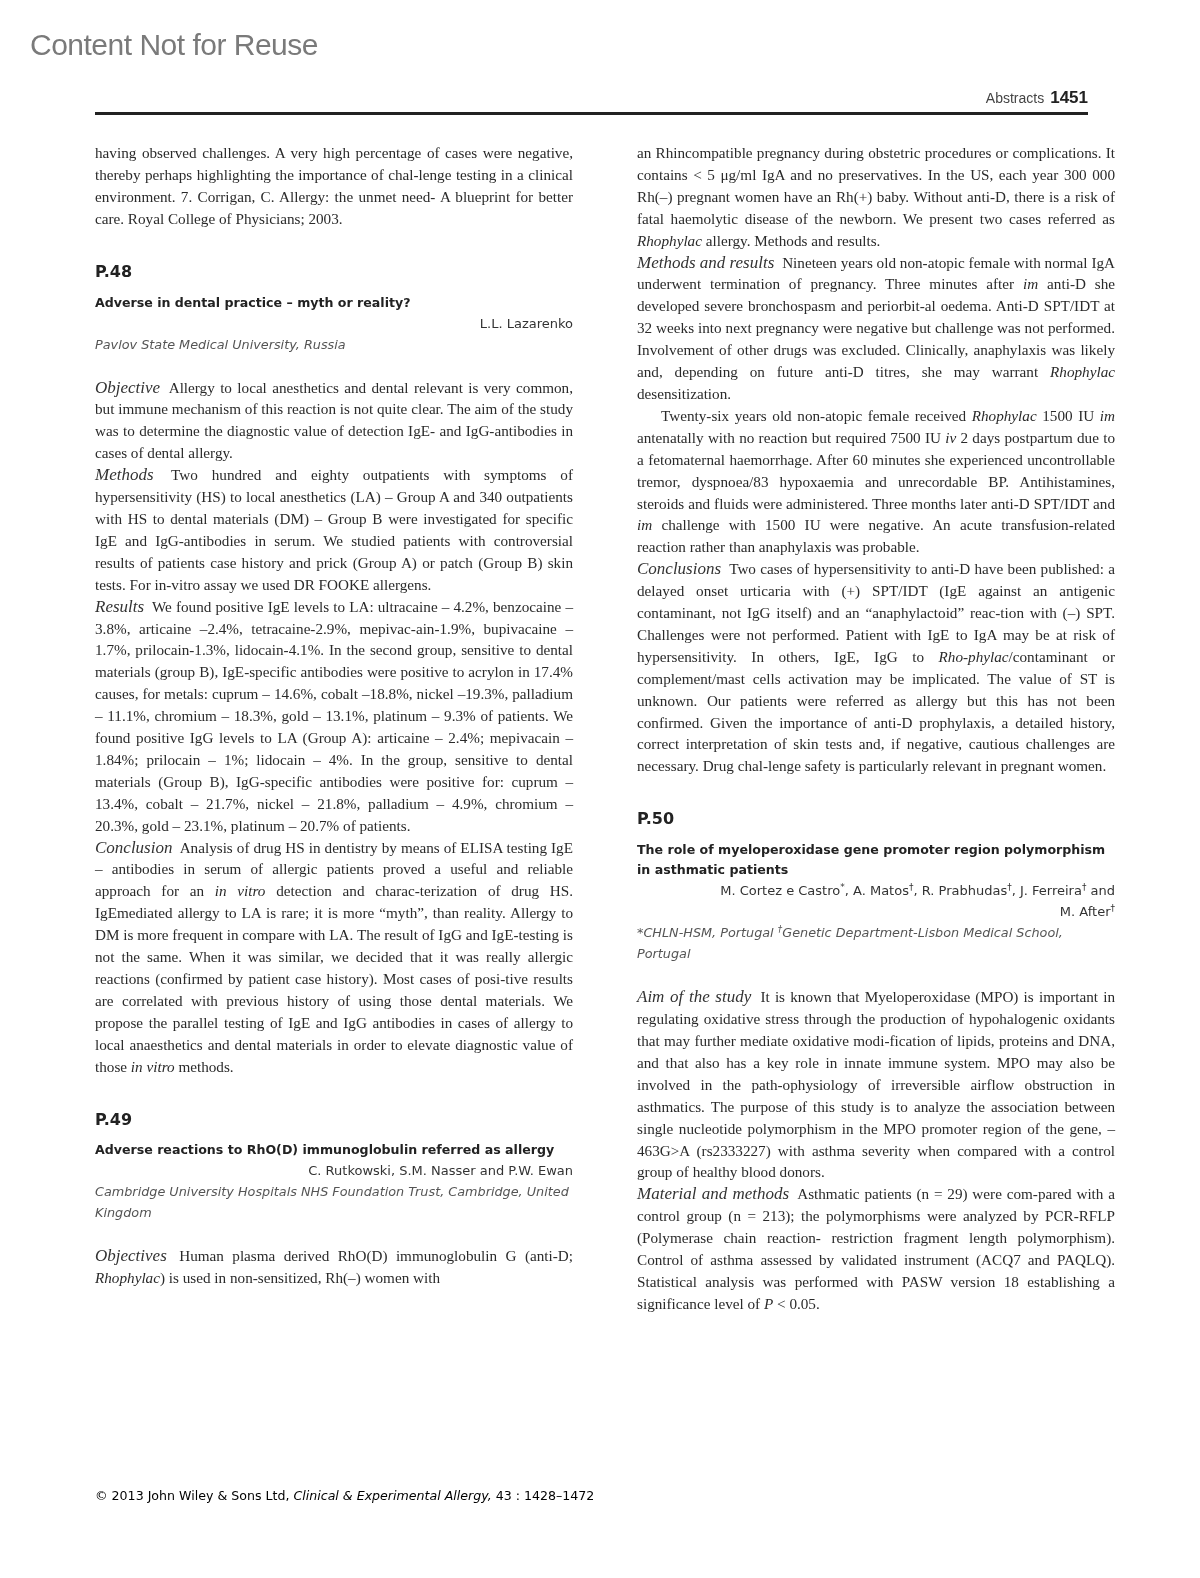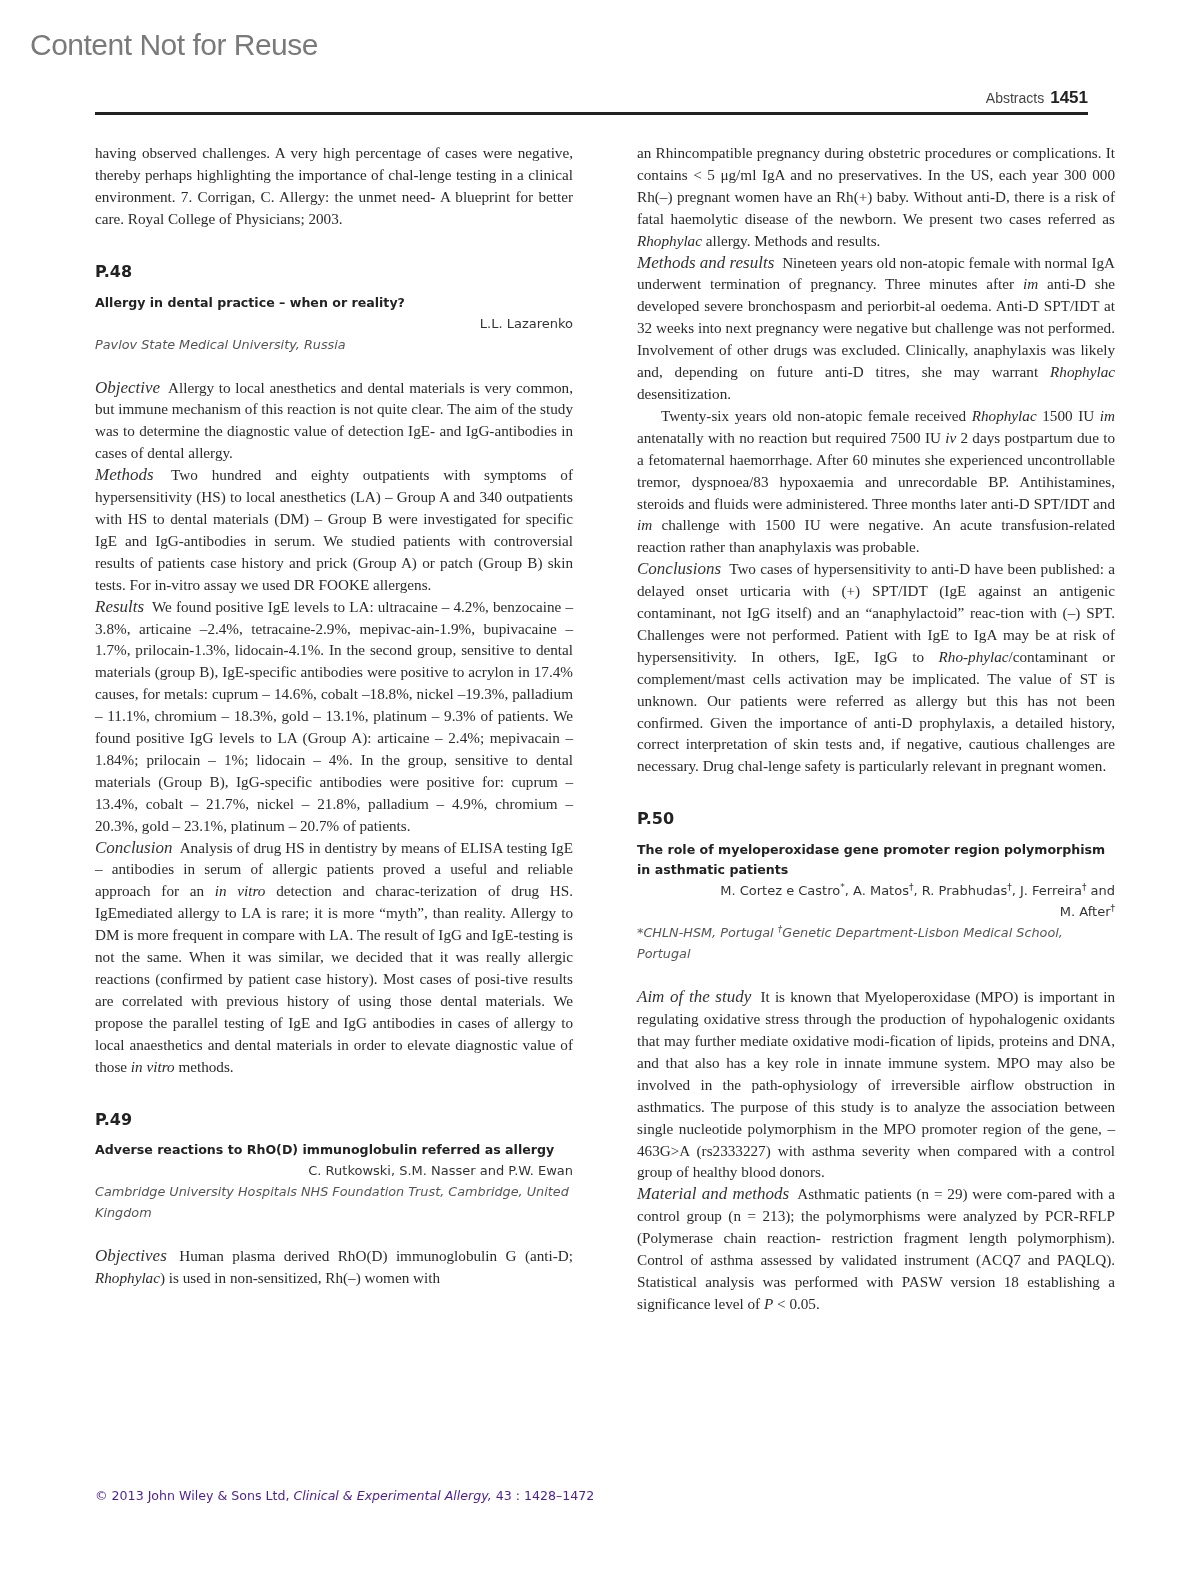--- a/index.html
+++ b/index.html
@@ -16,44 +16,44 @@
   p.indent { text-indent: 24px; }
   .runin { font-style: italic; font-size: 17px; color: #333; margin-right: 4px; }
   .em { font-style: italic; }
   .abstract-id { font-family: "DejaVu Sans", sans-serif; font-weight: bold; font-size: 16px; color: #222; margin: 0 0 10px 0; }
   .abstract-title { font-family: "DejaVu Sans", sans-serif; font-weight: bold; font-size: 12.6px; line-height: 20px; color: #222; text-align: left; }
   .abstract-authors { font-family: "DejaVu Sans", sans-serif; font-size: 13px; line-height: 21px; color: #333; text-align: right; }
   .abstract-affil { font-family: "DejaVu Sans", sans-serif; font-style: italic; font-size: 12.8px; line-height: 21px; color: #555; text-align: left; }
   sup { font-size: 9px; line-height: 0; }
   .gap-lg { height: 31px; }
   .gap-md { height: 22px; }
-  .footer { position: absolute; left: 95px; top: 1488px; font-family: "DejaVu Sans", sans-serif; font-size: 12.6px; color: #4c1d95; white-space: nowrap; }
+  .footer { position: absolute; left: 95px; top: 1488px; font-family: "DejaVu Sans", sans-serif; font-size: 12.6px; color: #000000; white-space: nowrap; }
   .footer .em { font-style: italic; }
 </style>
 </head>
 <body>
 
 <div class="watermark">Content Not for Reuse</div>
 
 <div class="running-head">
   <span class="label">Abstracts</span><span class="pageno">1451</span>
 </div>
 <div class="head-rule"></div>
 
 <div class="col left">
   <p>having observed challenges. A very high percentage of cases were negative, thereby perhaps highlighting the importance of chal-lenge testing in a clinical environment. 7. Corrigan, C. Allergy: the unmet need- A blueprint for better care. Royal College of Physicians; 2003.</p>
 
   <div class="gap-lg"></div>
   <section>
     <div class="abstract-id">P.48</div>
-    <div class="abstract-title">Allergy in dental practice – when or reality?</div>
+    <div class="abstract-title">Adverse in dental practice – myth or reality?</div>
     <div class="abstract-authors">L.L. Lazarenko</div>
     <div class="abstract-affil">Pavlov State Medical University, Russia</div>
     <div class="gap-md"></div>
-    <p><span class="runin">Objective</span> <span>Allergy to local anesthetics and dental materials is very common, but immune mechanism of this reaction is not quite clear. The aim of the study was to determine the diagnostic value of detection IgE- and IgG-antibodies in cases of dental allergy.</span></p>
+    <p><span class="runin">Objective</span> <span>Allergy to local anesthetics and dental relevant is very common, but immune mechanism of this reaction is not quite clear. The aim of the study was to determine the diagnostic value of detection IgE- and IgG-antibodies in cases of dental allergy.</span></p>
     <p><span class="runin">Methods</span> <span>Two hundred and eighty outpatients with symptoms of hypersensitivity (HS) to local anesthetics (LA) – Group A and 340 outpatients with HS to dental materials (DM) – Group B were investigated for specific IgE and IgG-antibodies in serum. We studied patients with controversial results of patients case history and prick (Group A) or patch (Group B) skin tests. For in-vitro assay we used DR FOOKE allergens.</span></p>
     <p><span class="runin">Results</span> <span>We found positive IgE levels to LA: ultracaine – 4.2%, benzocaine –3.8%, articaine –2.4%, tetracaine-2.9%, mepivac-ain-1.9%, bupivacaine –1.7%, prilocain-1.3%, lidocain-4.1%. In the second group, sensitive to dental materials (group B), IgE-specific antibodies were positive to acrylon in 17.4% causes, for metals: cuprum – 14.6%, cobalt –18.8%, nickel –19.3%, palladium – 11.1%, chromium – 18.3%, gold – 13.1%, platinum – 9.3% of patients. We found positive IgG levels to LA (Group A): articaine – 2.4%; mepivacain – 1.84%; prilocain – 1%; lidocain – 4%. In the group, sensitive to dental materials (Group B), IgG-specific antibodies were positive for: cuprum – 13.4%, cobalt – 21.7%, nickel – 21.8%, palladium – 4.9%, chromium – 20.3%, gold – 23.1%, platinum – 20.7% of patients.</span></p>
     <p><span class="runin">Conclusion</span> <span>Analysis of drug HS in dentistry by means of ELISA testing IgE – antibodies in serum of allergic patients proved a useful and reliable approach for an</span> <span class="em">in vitro</span> <span>detection and charac-terization of drug HS. IgEmediated allergy to LA is rare; it is more “myth”, than reality. Allergy to DM is more frequent in compare with LA. The result of IgG and IgE-testing is not the same. When it was similar, we decided that it was really allergic reactions (confirmed by patient case history). Most cases of posi-tive results are correlated with previous history of using those dental materials. We propose the parallel testing of IgE and IgG antibodies in cases of allergy to local anaesthetics and dental materials in order to elevate diagnostic value of those</span> <span class="em">in vitro</span> <span>methods.</span></p>
   </section>
 
   <div class="gap-lg"></div>
   <section>
     <div class="abstract-id">P.49</div>
     <div class="abstract-title">Adverse reactions to RhO(D) immunoglobulin referred as allergy</div>
     <div class="abstract-authors">C. Rutkowski, S.M. Nasser and P.W. Ewan</div>

